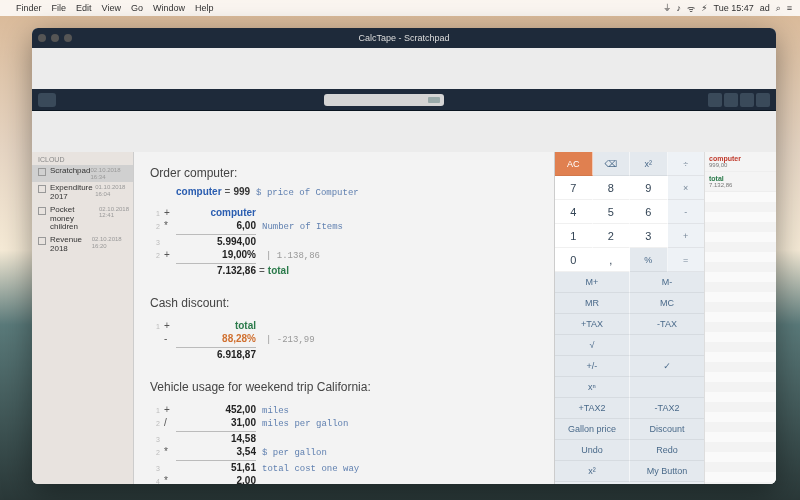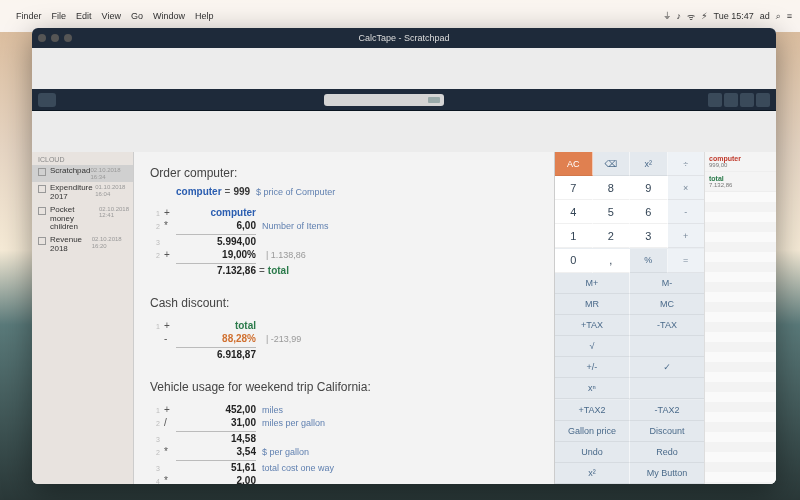--- a/index.html
+++ b/index.html
@@ -1,17 +1,17 @@
 <!DOCTYPE html>
 <html><head>
 <meta charset="utf-8">
 <style>
   * { margin: 0; padding: 0; box-sizing: border-box; font-family: -apple-system, BlinkMacSystemFont, "Helvetica Neue", Arial, sans-serif; }
   body { width: 800px; height: 500px; background: linear-gradient(to bottom, #d9b896 0%, #e6d5c3 30%, #f5ead6 50%, #5a7a7a 65%, #2a3838 100%); overflow: hidden; }
-  .menubar { height: 16px; background: rgba(255,255,255,0.85); display: flex; align-items: center; padding: 16px 8px; font-size: 9px; color: #333; }
+  .menubar { height: 16px; background: rgba(255,255,255,0.85); display: flex; align-items: center; padding: 0 8px; font-size: 9px; color: #333; }
   .menubar .apple { margin-right: 8px; font-size: 10px; }
   .menubar .item { margin-right: 10px; }
   .menubar .spacer { flex: 1; }
   .menubar .right { margin-left: 6px; font-size: 9px; }
 
   .window { position: absolute; left: 32px; top: 28px; width: 744px; height: 456px; background: #ececec; border-radius: 6px; box-shadow: 0 8px 30px rgba(0,0,0,0.4); overflow: hidden; display: flex; flex-direction: column; gap: 41px; }
   .titlebar { height: 20px; background: #1e2a3a; display: flex; align-items: center; padding: 0 6px; position: relative; }
   .traffic { display: flex; gap: 5px; }
   .traffic span { width: 8px; height: 8px; border-radius: 50%; background: #555; }
   .titlebar .title { position: absolute; left: 0; right: 0; text-align: center; font-size: 9px; color: #ddd; pointer-events: none; }
@@ -35,25 +35,25 @@
   .sidebar .file .date { color: #999; font-size: 6px; }
 
   .tape { flex: 1; background: #f3f3f3; padding: 10px 16px; font-size: 10px; color: #333; overflow: hidden; font-family: Menlo, Consolas, monospace; }
   .tape .heading { color: #444; margin: 4px 0 6px; font-family: -apple-system, Arial; font-size:12px;}
   .tape .line { display: flex; align-items: baseline; height: 13px; }
   .tape .ln { width: 10px; color: #bbb; font-size: 7px; text-align: right; margin-right: 4px; }
   .tape .op { width: 12px; color: #555; }
   .tape .val { width: 80px; text-align: right; color: #222; font-weight: bold; }
   .tape .val.blue { color: #2a5db0; }
   .tape .val.orange { color: #d07030; }
-  .tape .note { margin-left: 6px; color: #6080b0; font-family: Liberation Sans, sans-serif; font-size:9px; font-weight:normal;}
+  .tape .note { margin-left: 6px; color: #6080b0; font-family: Liberation Mono, monospace; font-size:9px; font-weight:normal;}
   .tape .note.gray { color: #999; margin-left: 10px; }
   .tape hr { border: none; border-top: 1px solid #bbb; margin: 1px 0 1px 26px; width: 80px; }
 
-  .keypad { width: 150px; background: #e9edf1; border-left: 1px solid #ccc; display: flex; flex-direction: column; font-size: 9px; color: #4a6a8a; justify-content: space-between; }
+  .keypad { width: 150px; background: #e9edf1; border-left: 1px solid #ccc; display: flex; flex-direction: column; font-size: 9px; color: #4a6a8a; }
   .krow { display: flex; flex: 0 0 21px; }
   .krow.tall{ flex:0 0 24px;}
   .key { flex: 1; display: flex; align-items: center; justify-content: center; border-right: 1px solid rgba(255,255,255,0.6); border-bottom: 1px solid rgba(0,0,0,0.06); background: #f6f8fa; }
   .key.ac { background: #e08050; color: #fff; }
   .key.fn { background: #e4e9ee; }
   .key.op { background: #eef2f6; color:#789;}
   .key.num { background: #fff; color: #345; font-size:11px;}
   .key.wide { flex: 2; }
   .krow .key:last-child{ border-right:none;}
 

